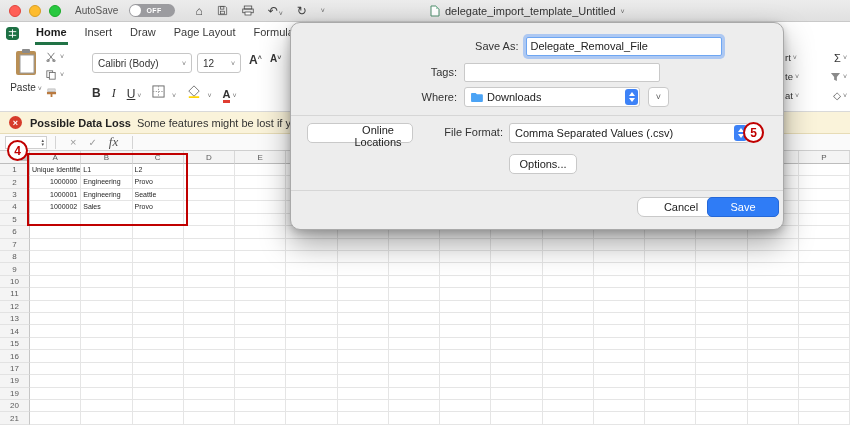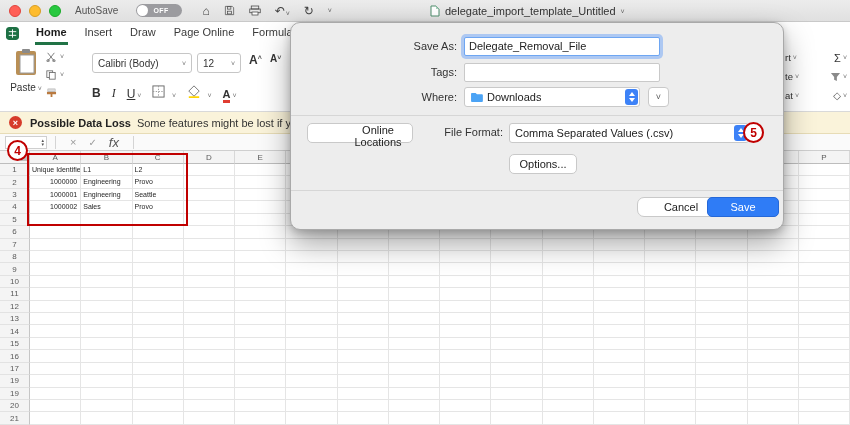--- a/index.html
+++ b/index.html
@@ -7,21 +7,21 @@
   body{font-family:"Liberation Sans",sans-serif;position:relative;overflow:hidden;background:#fff;}
   .abs{position:absolute;}
 
   
   .titlebar{left:0;top:0;width:850px;height:22px;background:linear-gradient(#ececec,#e0e0e0);border-bottom:1px solid #c9c9c9;display:flex;align-items:center;z-index:5;}
   .lights{display:flex;gap:8px;margin-left:9px;}
   .light{width:12px;height:12px;border-radius:50%;}
   .light.red{background:#ff5f57;border:1px solid #e0443e;}
   .light.yellow{background:#febc2e;border:1px solid #d89e24;}
   .light.green{background:#28c840;border:1px solid #1aab29;}
-  .autosave{display:flex;align-items:center;gap:18px;margin-left:14px;font-size:10px;color:#555;}
+  .autosave{display:flex;align-items:center;gap:11px;margin-left:14px;font-size:10px;color:#555;}
   .toggle{width:46px;height:13px;border-radius:7px;background:#9b9b9f;display:flex;align-items:center;}
   .knob{width:11px;height:11px;border-radius:50%;background:#fff;margin-left:1px;}
   .toggle .state{font-size:7px;font-weight:bold;color:#fff;margin-left:5px;letter-spacing:.4px;}
   .tb-icons{display:flex;align-items:center;gap:14px;margin-left:20px;color:#3f3f3f;font-size:12px;}
   .tb-btn{display:flex;align-items:flex-end;gap:1px;line-height:1;}
   .tb-chev{font-size:7px;color:#666;}
   .tb-title{position:absolute;left:430px;top:0;height:22px;display:flex;align-items:center;gap:5px;font-size:11px;color:#333;}
 
   
   .tabsrow{left:0;top:22px;width:850px;height:23px;background:#fff;display:flex;align-items:center;z-index:4;}
@@ -57,21 +57,21 @@
   .warn-title{font-size:11px;font-weight:bold;color:#222;margin-left:8px;white-space:nowrap;}
   .warn-msg{font-size:11px;color:#333;margin-left:6px;white-space:nowrap;overflow:hidden;}
 
   
   .fbar{left:0;top:134px;width:850px;height:17px;background:#fafafa;border-bottom:1px solid #cfcfcf;display:flex;align-items:center;z-index:2;}
   .namebox{width:42px;height:13px;margin-left:5px;background:#fff;border:1px solid #cfcfcf;display:flex;align-items:center;justify-content:flex-end;padding-right:2px;}
   .nb-steps{display:flex;flex-direction:column;font-size:5px;line-height:4px;color:#555;}
   .fb-sep{width:1px;height:13px;background:#d4d4d4;margin:0 8px;}
   .fb-x{color:#9a9a9a;font-size:11px;margin:0 6px;}
   .fb-check{color:#9a9a9a;font-size:10px;margin:0 6px;}
-  .fb-fx{font-family:Liberation Sans, sans-serif;font-style:italic;font-size:13px;color:#555;margin:0 6px;}
+  .fb-fx{font-family:Liberation Serif, serif;font-style:italic;font-size:13px;color:#555;margin:0 6px;}
 
   
   .grid{left:0;top:151px;width:850px;height:274px;background:#fff;overflow:hidden;z-index:1;}
   .ghead{display:flex;height:13px;}
   .corner{width:30px;flex:0 0 auto;background:#f4f4f4;border-right:1px solid #c6c6c6;border-bottom:1px solid #bdbdbd;position:relative;}
   .corner::after{content:"";position:absolute;right:2px;bottom:2px;width:0;height:0;border-left:7px solid transparent;border-bottom:7px solid #c0c0c0;}
   .colh{width:51.25px;flex:0 0 auto;background:#f4f4f4;border-right:1px solid #d8d8d8;border-bottom:1px solid #bdbdbd;font-size:8px;color:#5a5a5a;display:flex;align-items:center;justify-content:center;}
   .grow{display:flex;height:12.43px;}
   .rowh{width:30px;flex:0 0 auto;background:#f4f4f4;border-right:1px solid #c6c6c6;border-bottom:1px solid #e2e2e2;font-size:8px;color:#5a5a5a;display:flex;align-items:center;justify-content:center;}
   .cell{width:51.25px;flex:0 0 auto;border-right:1px solid #e5e5e5;border-bottom:1px solid #e5e5e5;font-size:7px;color:#1f1f1f;line-height:11px;padding-left:2px;white-space:nowrap;overflow:hidden;}
@@ -162,21 +162,21 @@
 
 <div class="abs tabsrow">
   <svg class="xl-logo" viewBox="0 0 14 14">
       <rect width="14" height="14" rx="3" fill="#1d7044"></rect>
       <path d="M3 5 H11 M3 9 H11 M7 2.5 V11.5" stroke="#fff" stroke-width="1"></path>
     </svg>
   <span style="display:flex;height:100%;align-items:center;">
       <span class="rtab active">Home</span>
       <span class="rtab">Insert</span>
       <span class="rtab">Draw</span>
-      <span class="rtab">Page Online</span>
+      <span class="rtab">Page Layout</span>
       <span class="rtab">Formulas</span>
     </span>
 </div>
 
 <div class="abs ribbon">
   <div class="abs paste-group">
     <svg width="24" height="28" viewBox="0 0 24 28">
       <rect x="2" y="3" width="20" height="24" rx="2" fill="#b98f55"></rect>
       <rect x="8" y="1" width="8" height="4" rx="1" fill="#8a8a8a"></rect>
       <rect x="6" y="7" width="14" height="18" fill="#fff" stroke="#9a9a9a"></rect>
@@ -718,21 +718,21 @@
         <div class="cell"></div>
         <div class="cell"></div>
       </div>
     </div>
 </div>
 
 <div class="abs redrect"></div>
 <div class="abs badge badge4">4</div>
 
 <div class="abs dialog">
-  <div class="drow" style="top:13px;">
+  <div class="drow" style="top:13px;justify-content:center;">
     <label class="dlabel">Save As:</label>
     <input type="text" class="dinput focused" value="Delegate_Removal_File" style="">
   </div>
   <div class="drow" style="top:39px;">
     <label class="dlabel">Tags:</label>
     <input type="text" class="dinput" value="" style="">
   </div>
   <div class="drow" style="top:64px;">
     <label class="dlabel">Where:</label>
     <span class="dselect where">

